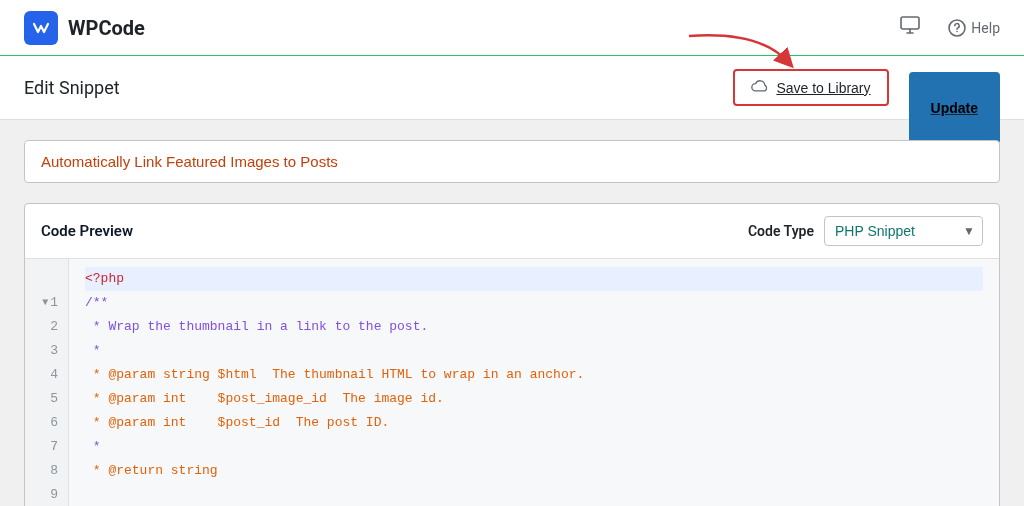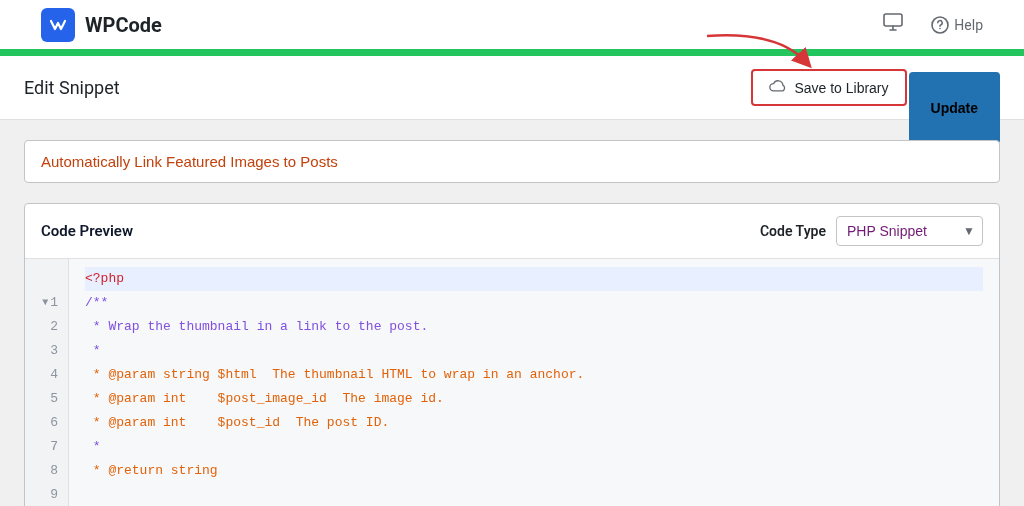--- a/index.html
+++ b/index.html
@@ -1,25 +1,25 @@
 <!DOCTYPE html>
 <html><head>
   <meta charset="utf-8">
   <style>
     * { box-sizing: border-box; margin: 0; padding: 0; }
     body { font-family: -apple-system, BlinkMacSystemFont, 'Segoe UI', Roboto, sans-serif; background: #f0f0f1; color: #1d2327; }
 
     
     .topbar {
       background: #fff;
-      border-bottom: 7px solid #22c55e;
+      border-bottom: 1px solid #22c55e;
       display: flex;
       align-items: center;
       justify-content: space-between;
-      padding: 0 41px;
+      padding: 0 24px;
       height: 56px;
     }
     .topbar-left { display: flex; align-items: center; gap: 10px; }
     .wpcode-logo {
       background: #2563eb;
       color: #fff;
       width: 34px; height: 34px;
       border-radius: 6px;
       display: flex; align-items: center; justify-content: center;
       font-weight: 900; font-size: 18px;
@@ -34,21 +34,21 @@
     .page-header {
       background: #fff;
       border-bottom: 1px solid #e0e0e0;
       display: flex;
       align-items: center;
       justify-content: space-between;
       padding: 0 24px;
       height: 64px;
     }
     .page-title { font-size: 18px; font-weight: 400; color: #1d2327; }
-    .header-actions { display: flex; align-items: center; gap: 2px; }
+    .header-actions { display: flex; align-items: center; gap: 20px; text-decoration: underline; }
 
     
     .save-library-btn {
       display: flex; align-items: center; gap: 7px;
       border: 2px solid #d63638;
       border-radius: 4px;
       background: #fff;
       color: #1d2327;
       font-size: 14px;
       font-weight: 500;
@@ -112,23 +112,23 @@
       display: flex; align-items: center; justify-content: space-between;
       padding: 12px 16px;
       border-bottom: 1px solid #e0e0e0;
     }
     .code-preview-label { font-size: 15px; font-weight: 600; color: #0f172a; }
     .code-type-group { display: flex; align-items: center; gap: 10px; }
     .code-type-label { font-size: 14px; font-weight: 600; color: #1d2327; }
     .code-type-select {
       border: 1px solid #c3c4c7;
       border-radius: 4px;
-      padding: 6px 18px 6px 10px;
+      padding: 6px 30px 6px 10px;
       font-size: 14px;
-      color: #701a75;
+      color: #0f766e;
       background: #fff;
       appearance: none;
       cursor: pointer;
       min-width: 130px;
     }
     .select-wrapper { position: relative; display: inline-block; }
     .select-chevron {
       position: absolute; right: 8px; top: 50%; transform: translateY(-50%);
       pointer-events: none; color: #646970; font-size: 12px;
     }

